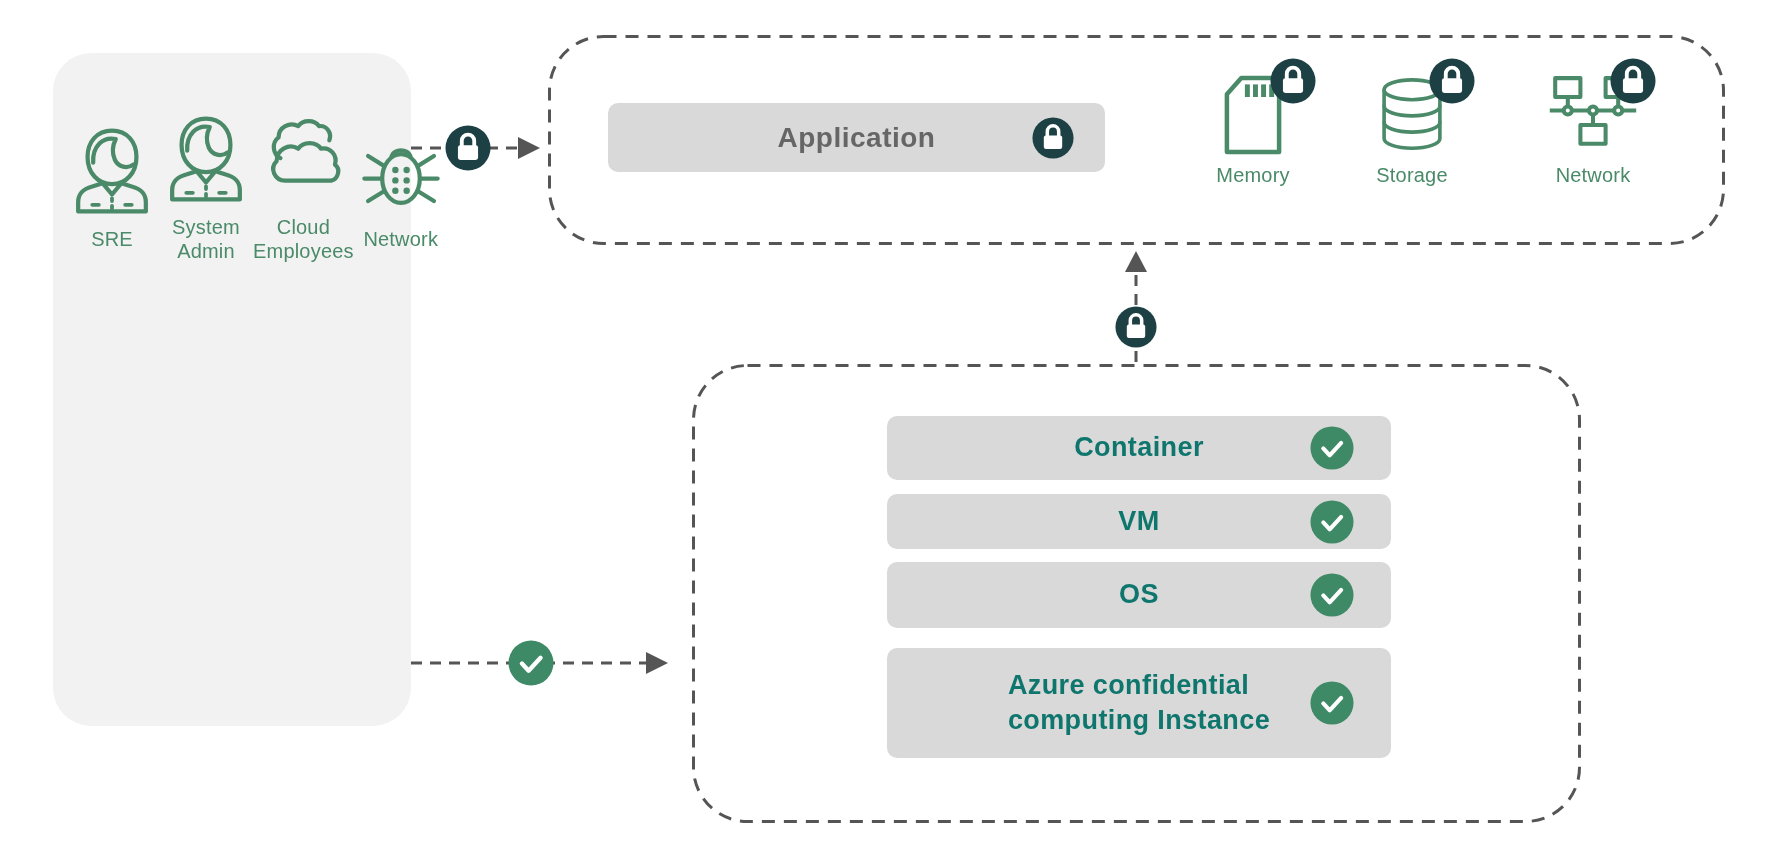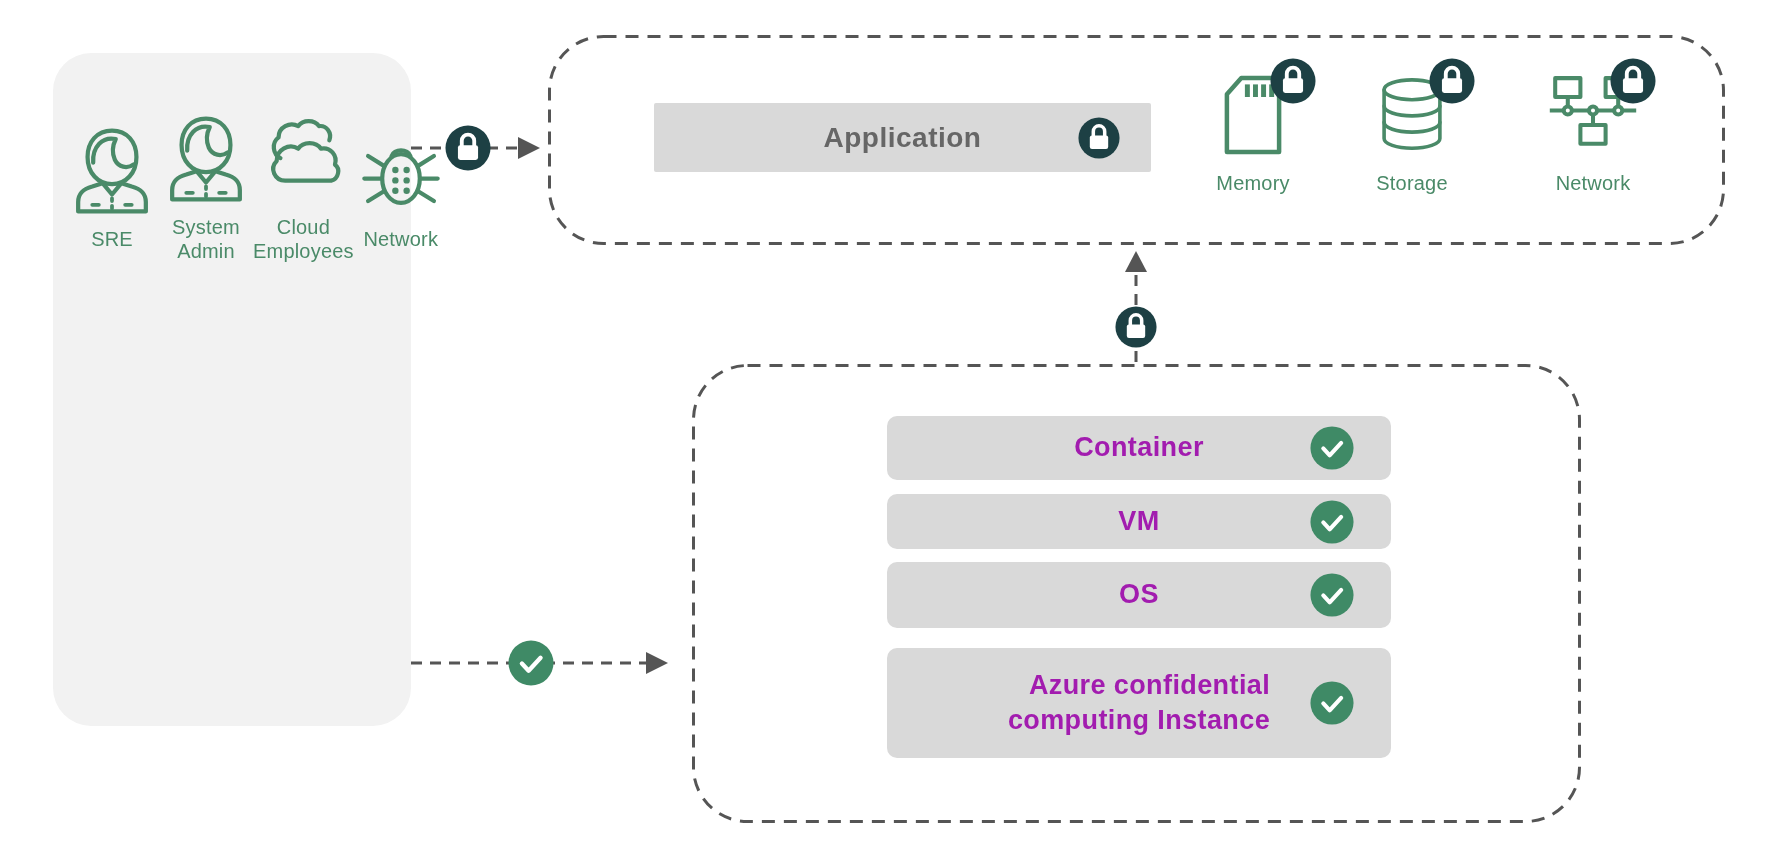--- a/index.html
+++ b/index.html
@@ -23,52 +23,52 @@
     white-space:pre-line; letter-spacing:0.2px;
   }
   
   .dash-box { position:absolute; }
   .dash-box > svg.frame { position:absolute; left:0; top:0; }
   .app-box   { left:548px; top:35px;  width:1177px; height:210px; }
   .stack-box { left:692px; top:364px; width:889px;  height:459px; }
   
   .app-bar {
     position:absolute; left:60px; top:68px; width:497px; height:69px;
-    background:#d9d9d9; border-radius:2px;
-    display:flex; align-items:center; justify-content:center;margin-left:46px;
+    background:#d9d9d9; border-radius:10px;
+    display:flex; align-items:center; justify-content:center;
   }
   .app-bar .bar-label {
     color:#666666; font-size:28px; font-weight:bold; letter-spacing:0.5px;
   }
   .app-bar .badge { position:absolute; right:31px; top:50%; transform:translateY(-50%); }
   
   .resource { position:absolute; top:35px; width:120px; text-align:center; }
   .res-memory  { left:645px; }
   .res-storage { left:804px; }
   .res-network { left:985px; }
   .res-icon { position:relative; width:90px; height:90px; margin:0 auto; }
   .res-icon svg.pict { width:100%; height:100%; display:block; }
-  .res-label { margin-top:12px; color:#4a8a68; font-size:20px; letter-spacing:0.2px; }
+  .res-label { margin-top:4px; color:#4a8a68; font-size:20px; letter-spacing:0.2px; }
   .res-icon .badge { position:absolute; top:-12px; right:-18px; }
   
   .badge { width:46px; height:46px; display:block; }
   .badge svg { width:100%; height:100%; display:block; }
   .badge.sm { width:42px; height:42px; }
   
   .layer {
     position:absolute; left:195px; width:504px; background:#d9d9d9; border-radius:10px;
     display:flex; align-items:center; justify-content:center;
   }
   .layer-0 { top:52px;  height:64px; }
   .layer-1 { top:130px; height:55px; }
   .layer-2 { top:198px; height:66px; }
   .layer-3 { top:284px; height:110px; }
   .layer .bar-label {
-    color:#a21caf; font-size:27px; font-weight:bold; letter-spacing:0.4px;
-    text-align:right; white-space:pre-line; line-height:1.3;
+    color:#0f766e; font-size:27px; font-weight:bold; letter-spacing:0.4px;
+    text-align:left; white-space:pre-line; line-height:1.3;
   }
   .layer .badge { position:absolute; right:37px; top:50%; transform:translateY(-50%); width:44px; height:44px; }
   
   .arrow-layer { position:absolute; left:0; top:0; width:1772px; height:852px; pointer-events:none; }
   .float-badge { position:absolute; }
   .b-top-arrow    { left:445px;  top:125px; }
   .b-bottom-arrow { left:508px;  top:640px; }
   .b-mid-arrow    { left:1115px; top:306px; }
 </style>
 </head>

